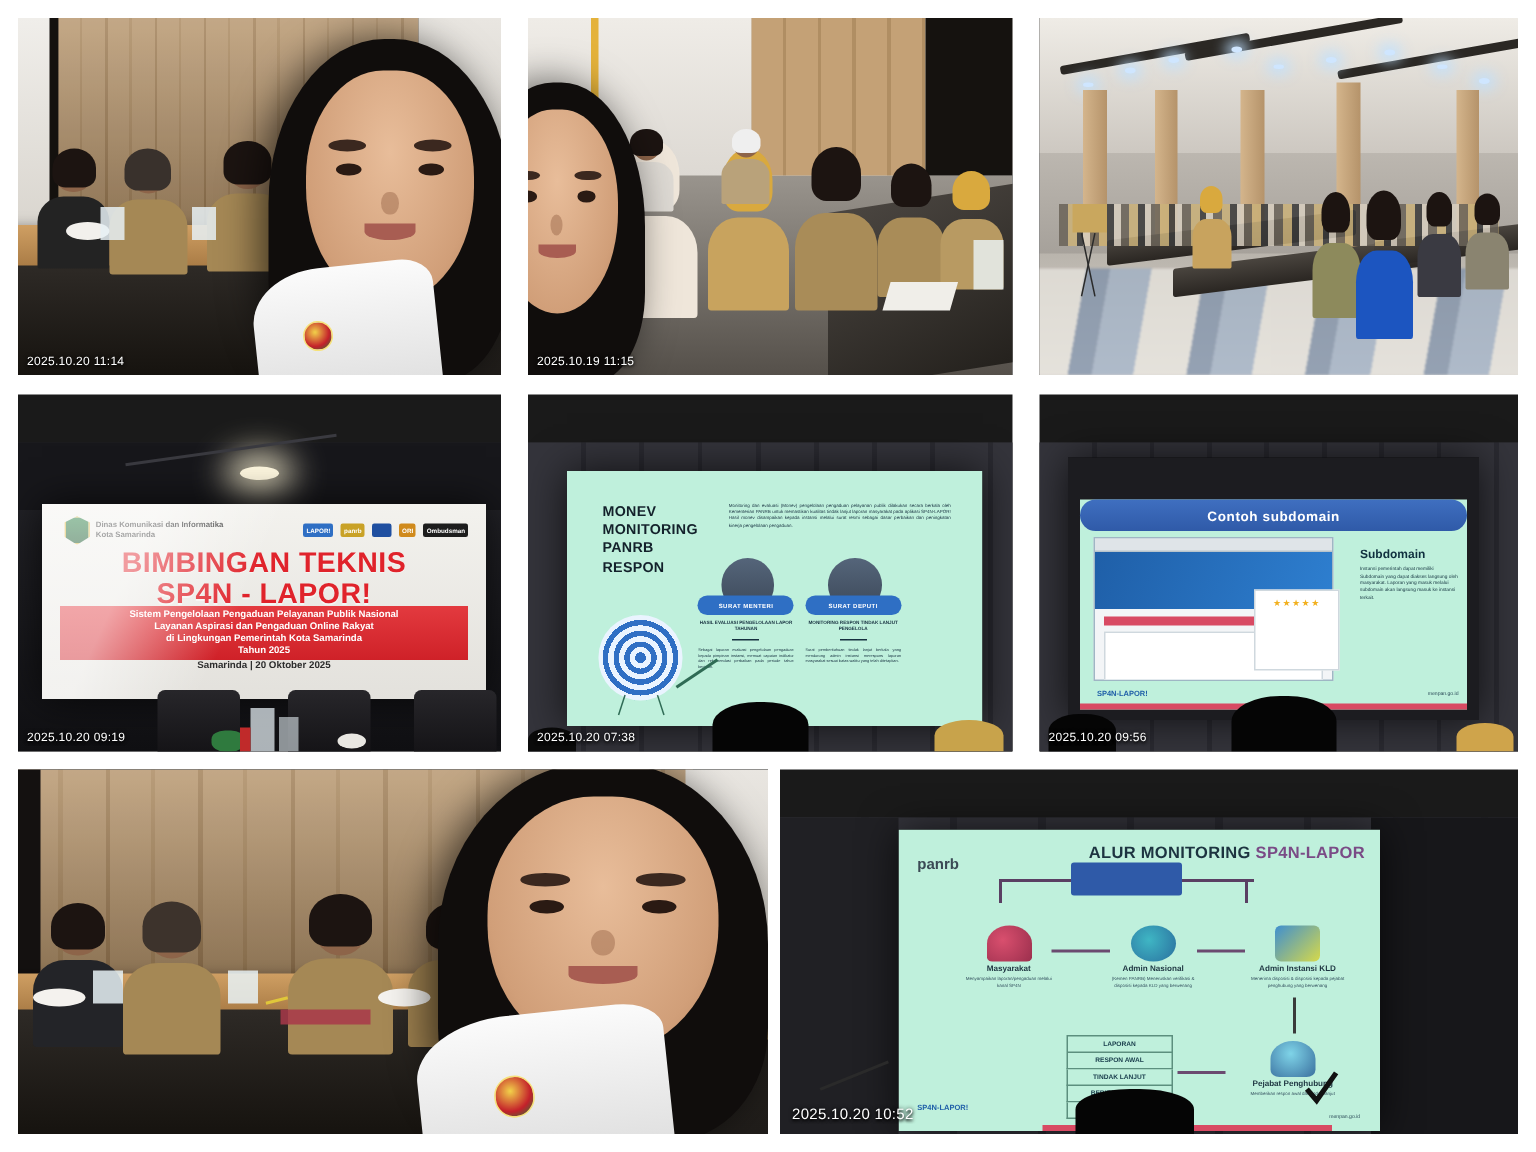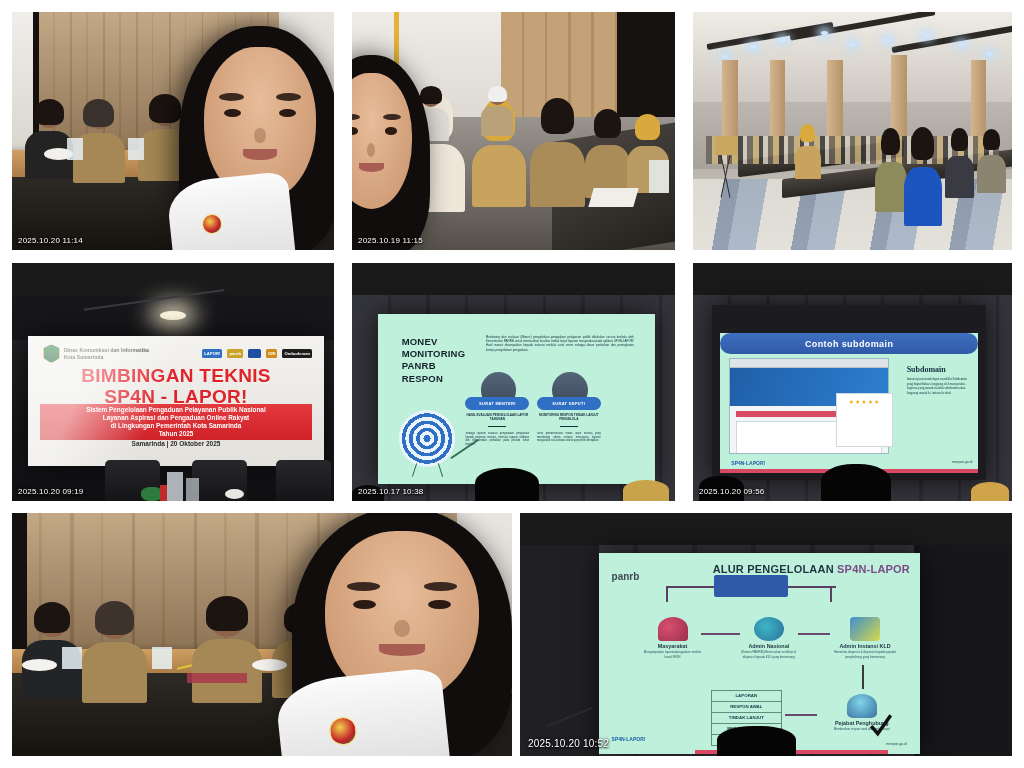--- a/index.html
+++ b/index.html
@@ -168,21 +168,21 @@
      color:#fff;font-size:9px;font-weight:700;letter-spacing:.4px;}
   .cs-browser{position:absolute;left:3%;top:4%;width:62%;height:74%;
      background:#f3f5f7;border:1px solid #9fb6c4;overflow:hidden;}
   .cs-chrome{height:9%;background:#dfe4e8;border-bottom:1px solid #b8c4cc;}
   .cs-hero{height:40%;background:linear-gradient(110deg,#1f5fa8,#2e7fd0);}
   .cs-pink{height:7%;background:#d84a63;margin:3% 4% 0;}
   .cs-form{margin:2% 4%;height:34%;background:#fff;border:1px solid #cfd8de;}
   .cs-rating{position:absolute;right:4%;top:34%;width:26%;height:40%;
      background:#fff;border:1px solid #cfd8de;}
   .cs-stars{color:#f2b01e;font-size:6px;text-align:center;padding-top:4px;letter-spacing:1px;}
-  .cs-side{position:absolute;right:3%;top:22%;width:28%;font-family:Liberation Serif, serif;}
+  .cs-side{position:absolute;right:3%;top:22%;width:28%;}
   .cs-h{font-size:8px;font-weight:700;color:#10303f;margin-bottom:3px;}
   .cs-t{font-size:3.2px;color:#14333f;line-height:1.5;}
   .cs-logo{position:absolute;left:4%;bottom:5%;font-size:5px;font-weight:800;color:#1f5fa8;}
   .cs-gov{position:absolute;right:4%;bottom:6%;font-size:3.4px;color:#2a4a57;}
 
   
   .al-title{position:absolute;right:3%;top:5%;font-size:11px;font-weight:800;
      color:#1d3440;letter-spacing:.2px;}
   .al-title .accent{color:#7a4b86;}
   .al-panrb{position:absolute;left:4%;top:9%;font-size:10px;font-weight:700;color:#3b4a55;}
@@ -479,21 +479,21 @@
             <div class="leg" style="left:10%;bottom:0;height:9%;transform:rotate(18deg);"></div>
             <div class="leg" style="left:20%;bottom:0;height:9%;transform:rotate(-18deg);"></div>
             <div style="position:absolute;left:23%;bottom:18%;width:13%;height:1.6px;background:#2f6b55;transform:rotate(-34deg);"></div>
           </div>
         </div>
       </div>
       <div class="silhouette" style="left:38%;bottom:0;width:20%;height:16%;"></div>
       <div style="position:absolute;right:2%;bottom:0;width:14%;height:10%;background:#c8a34b;border-radius:50% 50% 0 0;"></div>
       <div style="position:absolute;left:0;bottom:0;width:10%;height:8%;background:#0a0a0a;border-radius:50% 50% 0 0;"></div>
     </div>
-    <div class="ts">2025.10.17 10:38</div>
+    <div class="ts">2025.10.20 07:38</div>
   </div>
 
   <div class="panel" style="left:693px;top:263px;width:319px;height:238px;">
     <div class="darkroom">
       <div class="drwall"></div>
       <div class="screenframe" style="left:6%;top:5%;width:84%;height:82%;">
         <div class="screen">
           <div style="position:absolute;inset:0;background:#1c1c20;"></div>
           <div style="position:absolute;left:3%;right:3%;top:16%;bottom:4%;background:#bff0dc;"></div>
           <div class="cs-head" style="left:3%;right:3%;top:16%;height:12%;border-radius:11px;">Contoh subdomain</div>
@@ -588,21 +588,21 @@
     <div class="darkroom">
       <div class="drwall"></div>
       <div style="position:absolute;left:0;top:0;width:16%;height:100%;background:#202024;"></div>
       <div style="position:absolute;right:0;top:0;width:20%;height:100%;background:#17171a;"></div>
 
       <div class="screenframe" style="left:16%;top:4%;width:64%;height:92%;">
         <div class="screen">
           <div class="mint"></div>
 
           <div class="al-title">
-            <span>ALUR PENGELOLAAN</span>
+            <span>ALUR MONITORING</span>
             <span class="accent">SP4N-LAPOR</span>
           </div>
           <div class="al-panrb">panrb</div>
 
           <div class="al-box"></div>
           <div style="position:absolute;left:21%;top:16.5%;width:15%;height:2px;background:#5a3f63;"></div>
           <div style="position:absolute;left:21%;top:16.5%;width:2px;height:8%;background:#5a3f63;"></div>
           <div style="position:absolute;left:59%;top:16.5%;width:15%;height:2px;background:#5a3f63;"></div>
           <div style="position:absolute;left:72%;top:16.5%;width:2px;height:8%;background:#5a3f63;"></div>
 

